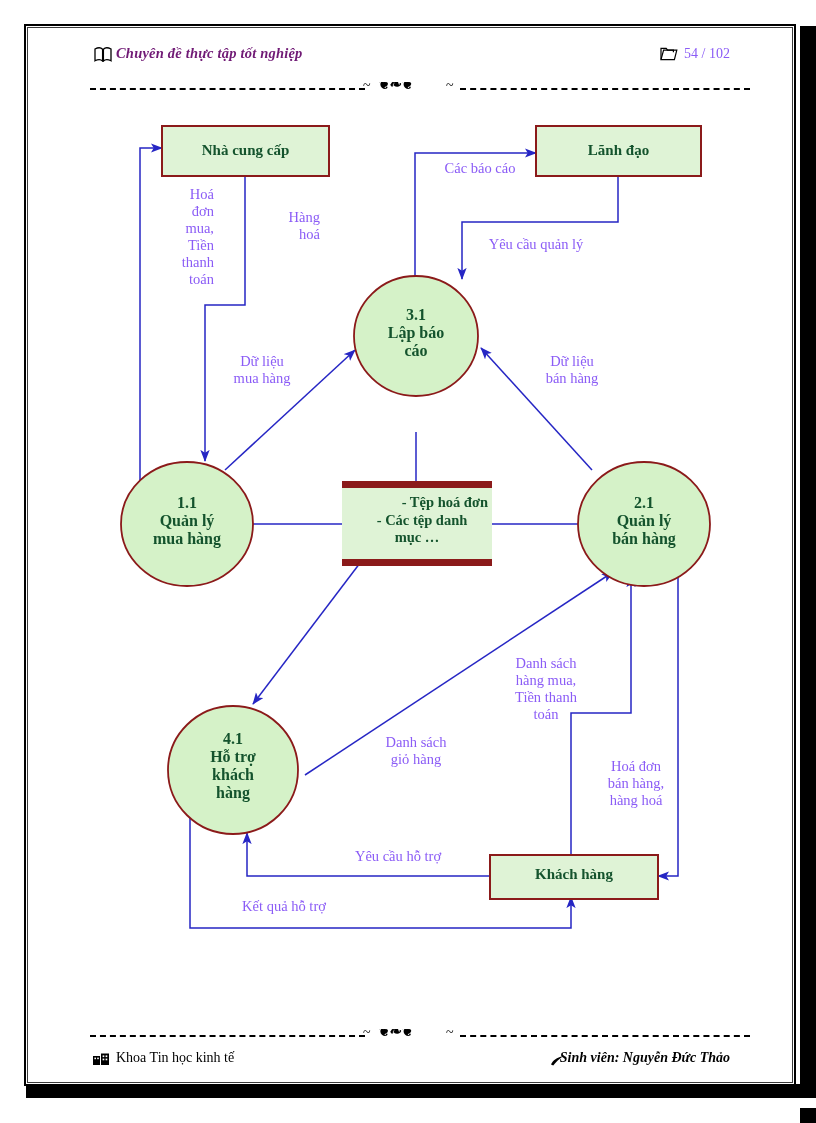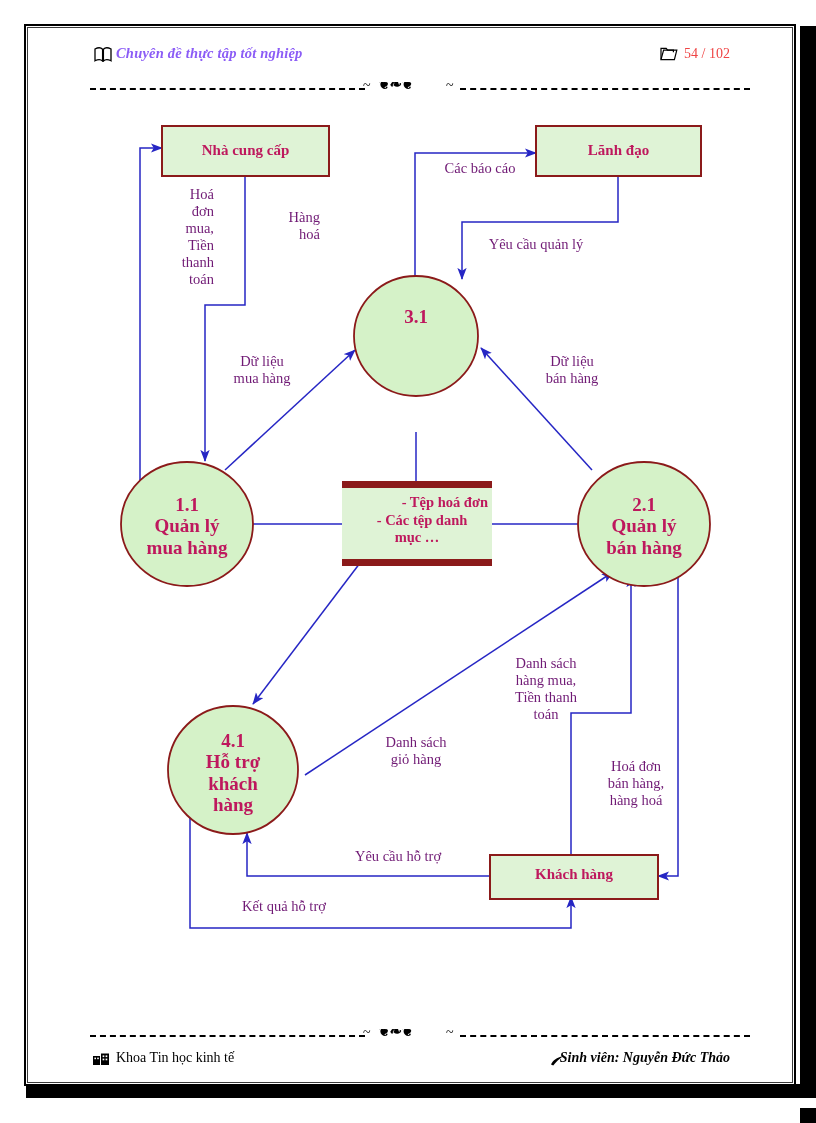--- a/index.html
+++ b/index.html
@@ -20,23 +20,23 @@
     position:absolute;left:24px;top:24px;width:772px;height:1062px;
     border:2px solid #000;background:#ffffff;box-sizing:border-box;
   }
   .page-border-inner{
     position:absolute;left:27px;top:27px;width:766px;height:1056px;
     border:1px solid #3a3a3a;box-sizing:border-box;background:#ffffff;
   }
 
   
   .hdr{position:absolute;left:60px;top:45px;width:700px;height:40px;}
-  .hdr-left{position:absolute;left:56px;top:0px;font-style:italic;font-weight:bold;font-size:14.5px;color:#8b5cf6;white-space:nowrap;letter-spacing:.2px;}
+  .hdr-left{position:absolute;left:56px;top:0px;font-style:italic;font-weight:bold;font-size:14.5px;color:#701a75;white-space:nowrap;letter-spacing:.2px;}
   .hdr-bookicon{position:absolute;left:34px;top:2px;width:18px;height:15px;}
-  .hdr-right{position:absolute;right:30px;top:1px;font-size:14px;color:#ef4444;white-space:nowrap;}
+  .hdr-right{position:absolute;right:30px;top:1px;font-size:14px;color:#8b5cf6;white-space:nowrap;}
   .hdr-foldericon{position:absolute;right:82px;top:2px;width:18px;height:14px;}
 
   .rule{position:absolute;height:14px;width:700px;left:60px;overflow:hidden;}
   .rule .dashL,.rule .dashR{
     position:absolute;top:6px;height:0;border-top:2px dashed #000;
   }
   .rule .dashL{left:30px;width:275px;}
   .rule .dashR{left:400px;width:290px;}
   .rule .tildeL{position:absolute;left:303px;top:-4px;font-size:14px;}
   .rule .tildeR{position:absolute;left:386px;top:-4px;font-size:14px;}
@@ -46,28 +46,28 @@
   .ftr-left{position:absolute;left:56px;top:0;font-size:14px;white-space:nowrap;}
   .ftr-lefticon{position:absolute;left:32px;top:2px;width:18px;height:14px;}
   .ftr-right{position:absolute;right:30px;top:0;font-size:14px;font-style:italic;font-weight:bold;white-space:nowrap;}
   .ftr-righticon{position:absolute;right:196px;top:3px;width:14px;height:12px;}
 
   
   #diagram{position:absolute;left:0;top:0;width:816px;height:1123px;}
   svg.layer{position:absolute;left:0;top:0;width:816px;height:1123px;pointer-events:none;}
 
   .node-text{
-    position:absolute;text-align:center;font-weight:bold;color:#be185d;
+    position:absolute;text-align:center;font-weight:bold;color:#14532d;
     line-height:1.12;pointer-events:none;
   }
   .ext-text{font-size:15px;}
-  .proc-text{font-size:19px;}
+  .proc-text{font-size:16px;}
   .store-text{font-size:14.5px;line-height:1.22;}
   .flow-label{
-    position:absolute;font-size:14.5px;color:#701a75;line-height:1.17;
+    position:absolute;font-size:14.5px;color:#8b5cf6;line-height:1.17;
     text-align:center;white-space:pre-line;
   }
   .flow-label.left{text-align:right;}
 </style>
 </head>
 <body>
 
 <div id="page">
 
   <div class="shadow-right"></div>
@@ -169,20 +169,22 @@
     </div>
     <div class="node-text ext-text" style="left:536px;top:142px;width:165px;">
       <span>Lãnh đạo</span>
     </div>
     <div class="node-text ext-text" style="left:490px;top:866px;width:168px;">
       <span>Khách hàng</span>
     </div>
 
     <div class="node-text proc-text" style="left:354px;top:306px;width:124px;">
       <div>3.1</div>
+      <div style="white-space:pre-line;">Lập báo
+cáo</div>
     </div>
 
     <div class="node-text proc-text" style="left:121px;top:494px;width:132px;">
       <div>1.1</div>
       <div style="white-space:pre-line;">Quản lý
 mua hàng</div>
     </div>
 
     <div class="node-text proc-text" style="left:578px;top:494px;width:132px;">
       <div>2.1</div>

